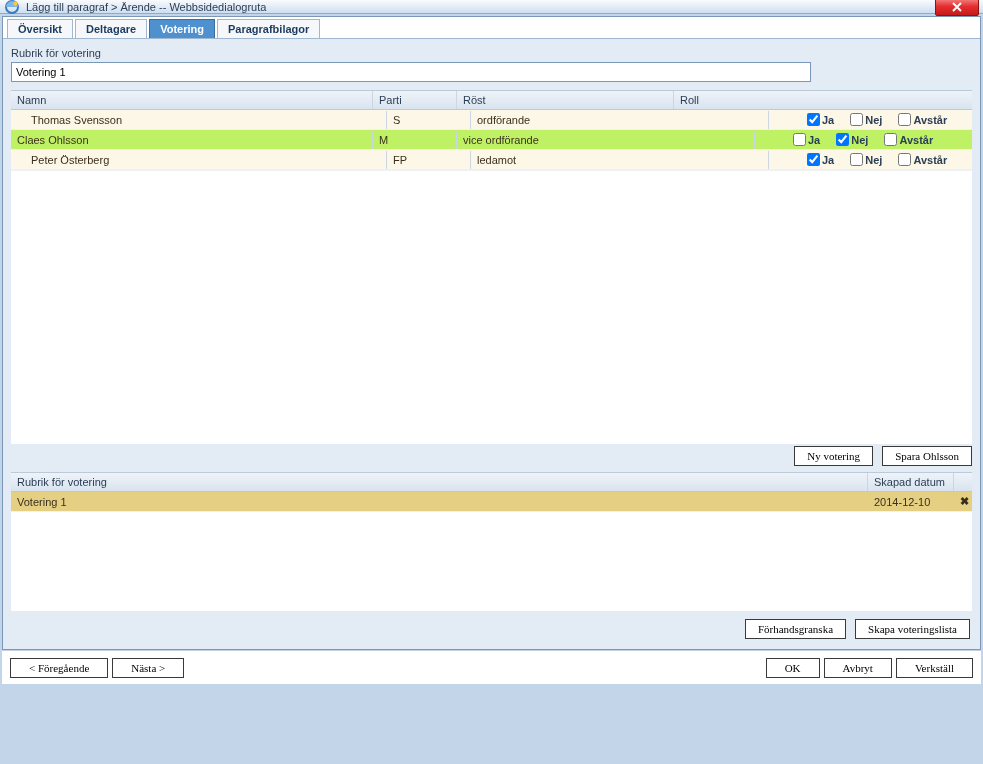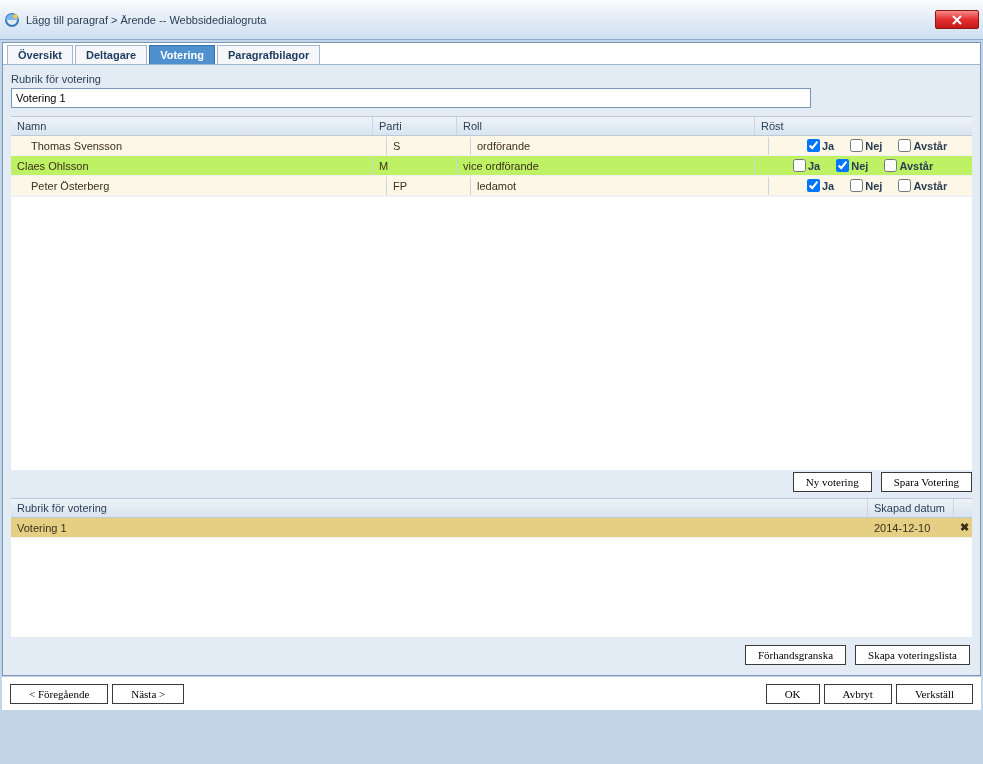--- a/index.html
+++ b/index.html
@@ -6,21 +6,21 @@
   body {
     margin: 0;
     font-family: Tahoma, Arial, sans-serif;
     font-size: 11px;
     background: #c3d5e8;
     width: 983px;
     height: 764px;
     overflow: hidden;
   }
   .titlebar {
-    height: 40px;
+    height: 14px;
     background: linear-gradient(to bottom, #f9fbfd 0%, #e3ecf7 50%, #cddff1 100%);
     border-bottom: 1px solid #8fabc9;
     display: flex;
     align-items: center;
     padding: 0 4px;
     justify-content: space-between;
   }
   .titlebar .ie-icon {
     width: 16px; height: 16px; margin-right: 6px;
     display: inline-flex; align-items: center; justify-content: center;
@@ -211,22 +211,22 @@
     </div>
 
     <div class="content-area">
 
       <div class="field-label">Rubrik för votering</div>
       <input class="text-input" type="text" value="Votering 1" style="">
 
       <div class="grid-header">
         <div class="col col-name">Namn</div>
         <div class="col col-parti">Parti</div>
+        <div class="col col-rost">Röst</div>
         <div class="col col-roll">Roll</div>
-        <div class="col col-rost">Röst</div>
       </div>
 
       <div class="grid-body">
         <div class="grid-row alt1">
           <div class="col col-name">Thomas Svensson</div>
           <div class="col col-parti">S</div>
           <div class="col col-roll">ordförande</div>
           <div class="col col-rost">
             <div class="vote-cells">
               <span class="vote-opt">
@@ -286,21 +286,21 @@
             </div>
           </div>
         </div>
       </div>
 
       <div class="grid-fill"></div>
 
 
       <div class="btn-row-right">
         <button class="btn">Ny votering</button>
-        <button class="btn">Spara Votering</button>
+        <button class="btn">Spara Ohlsson</button>
       </div>
 
       <div class="lower-list-header">
         <div class="lcol lcol-rub">Rubrik för votering</div>
         <div class="lcol lcol-date">Skapad datum</div>
         <div class="lcol lcol-x"></div>
       </div>
       <div class="lower-list-row">
         <div class="lcol lcol-rub">Votering 1</div>
         <div class="lcol lcol-date">2014-12-10</div>

